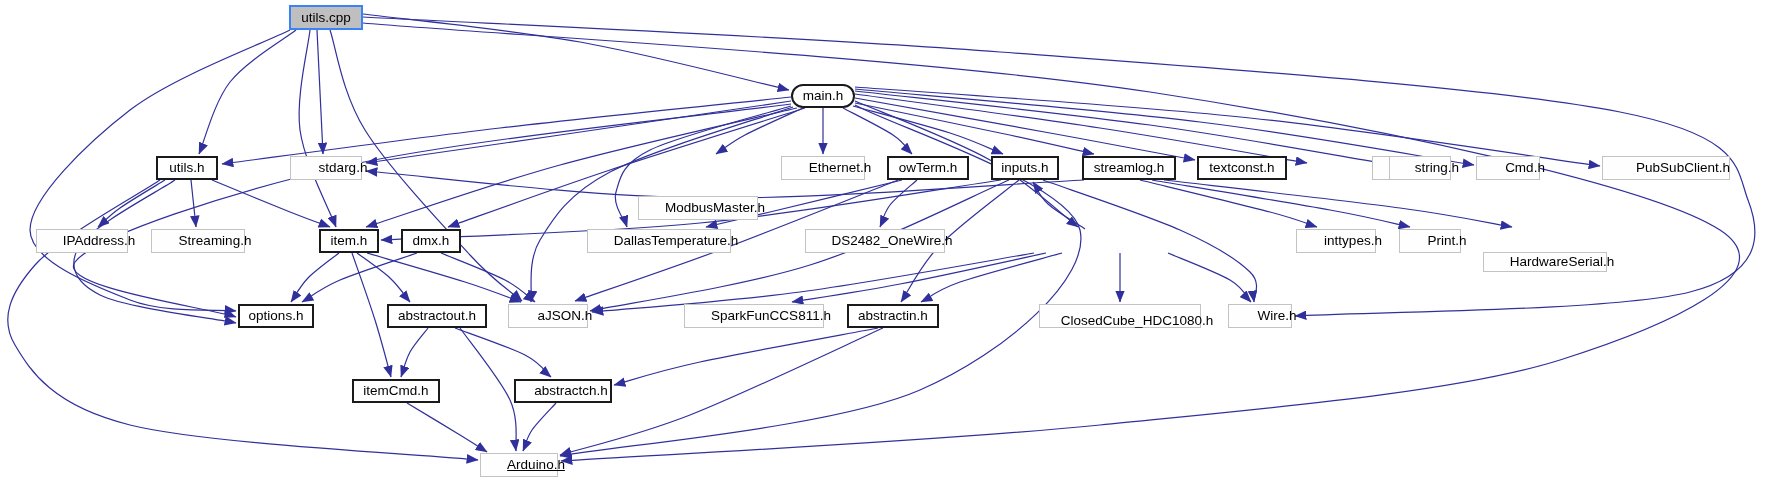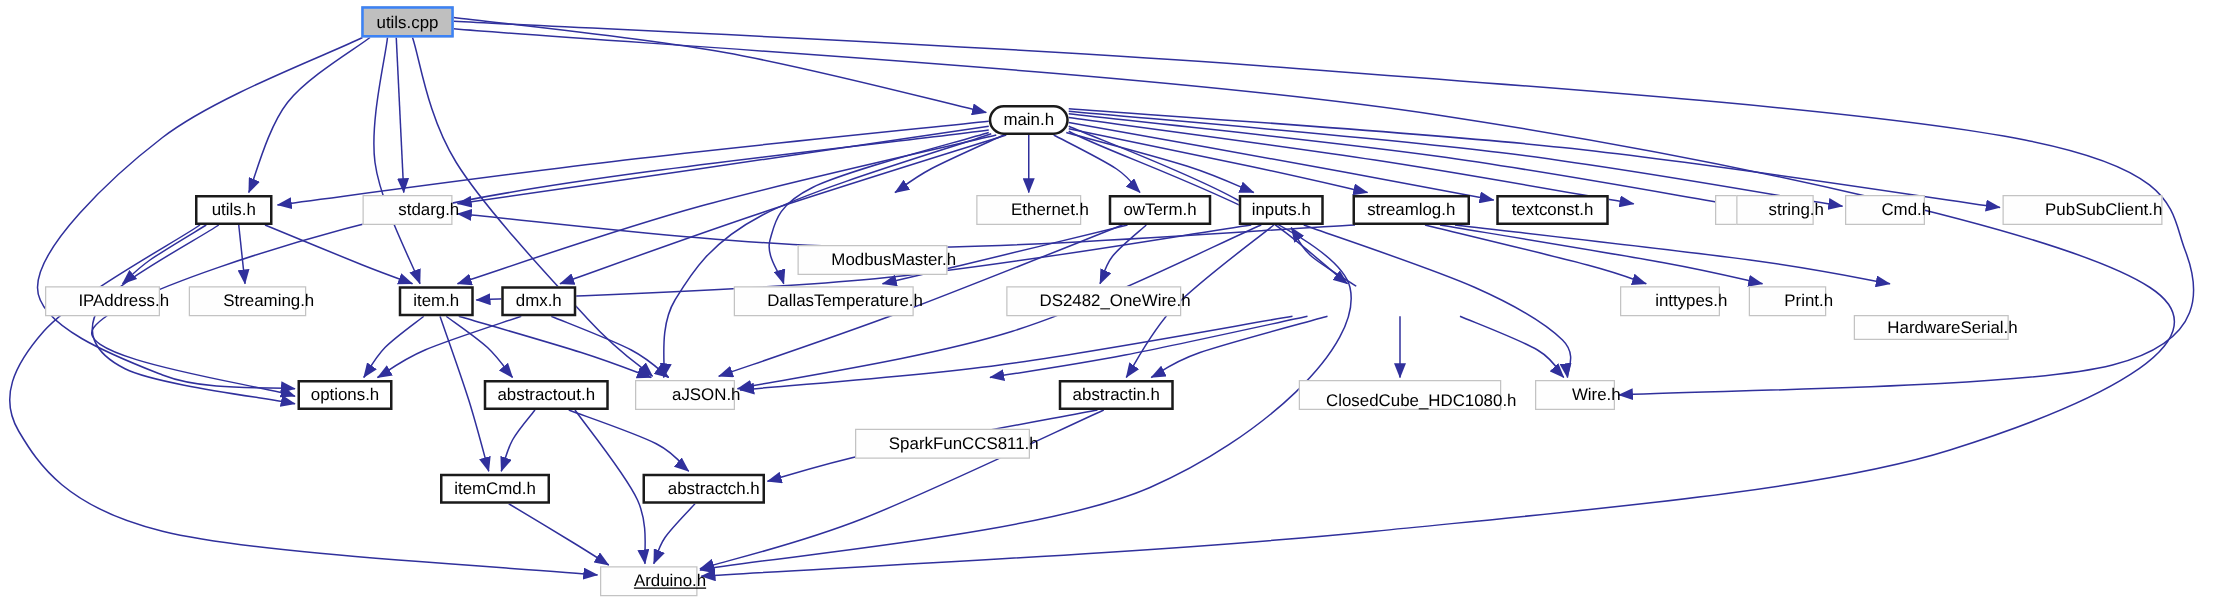--- a/index.html
+++ b/index.html
@@ -157,21 +157,21 @@
     </div>
     <div class="node doc" style="left: 238px; top: 304px; width: 76px; height: 24px;">
       <span>options.h</span>
     </div>
     <div class="node doc" style="left: 387px; top: 304px; width: 100px; height: 24px;">
       <span>abstractout.h</span>
     </div>
     <div class="node ext" style="left: 508px; top: 304px; width: 80px; height: 24px;">
       <span>aJSON.h</span>
     </div>
-    <div class="node ext" style="left: 684px; top: 304px; width: 140px; height: 24px; margin-top: 39px;">
+    <div class="node ext" style="left: 684px; top: 304px; width: 140px; height: 24px;">
       <span>SparkFunCCS811.h</span>
     </div>
     <div class="node doc" style="left: 847px; top: 304px; width: 92px; height: 24px;">
       <span>abstractin.h</span>
     </div>
     <div class="node ext" style="left: 1039px; top: 304px; width: 162px; height: 24px; align-items: flex-end;">
       <span>ClosedCube_HDC1080.h</span>
     </div>
     <div class="node ext" style="left: 1228px; top: 304px; width: 64px; height: 24px;">
       <span>Wire.h</span>

